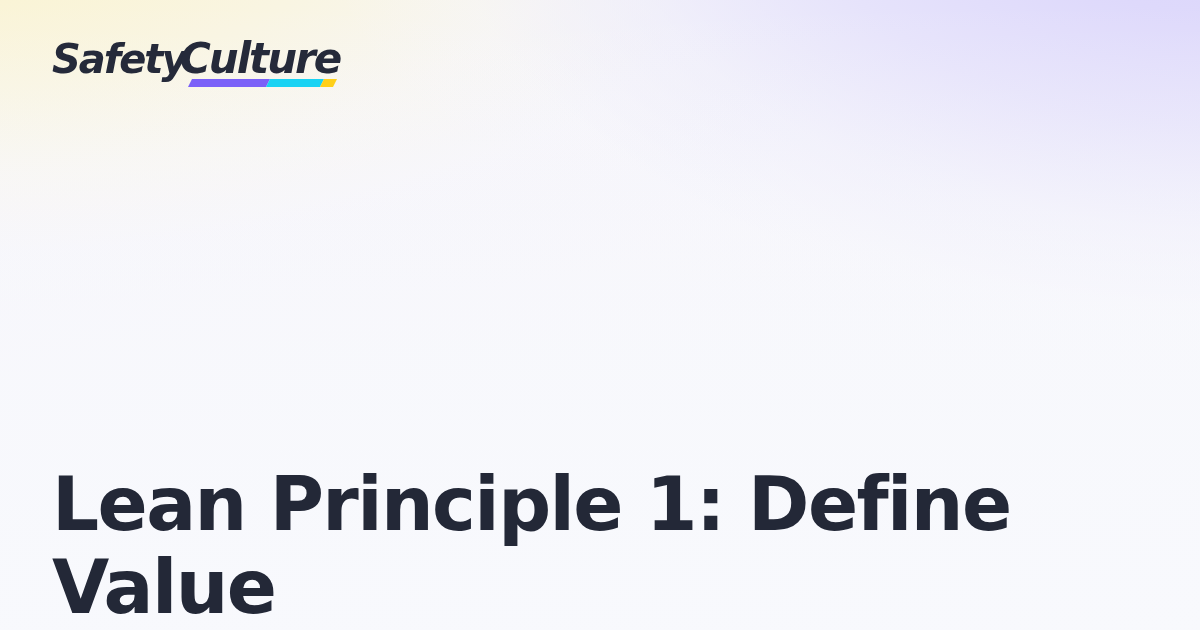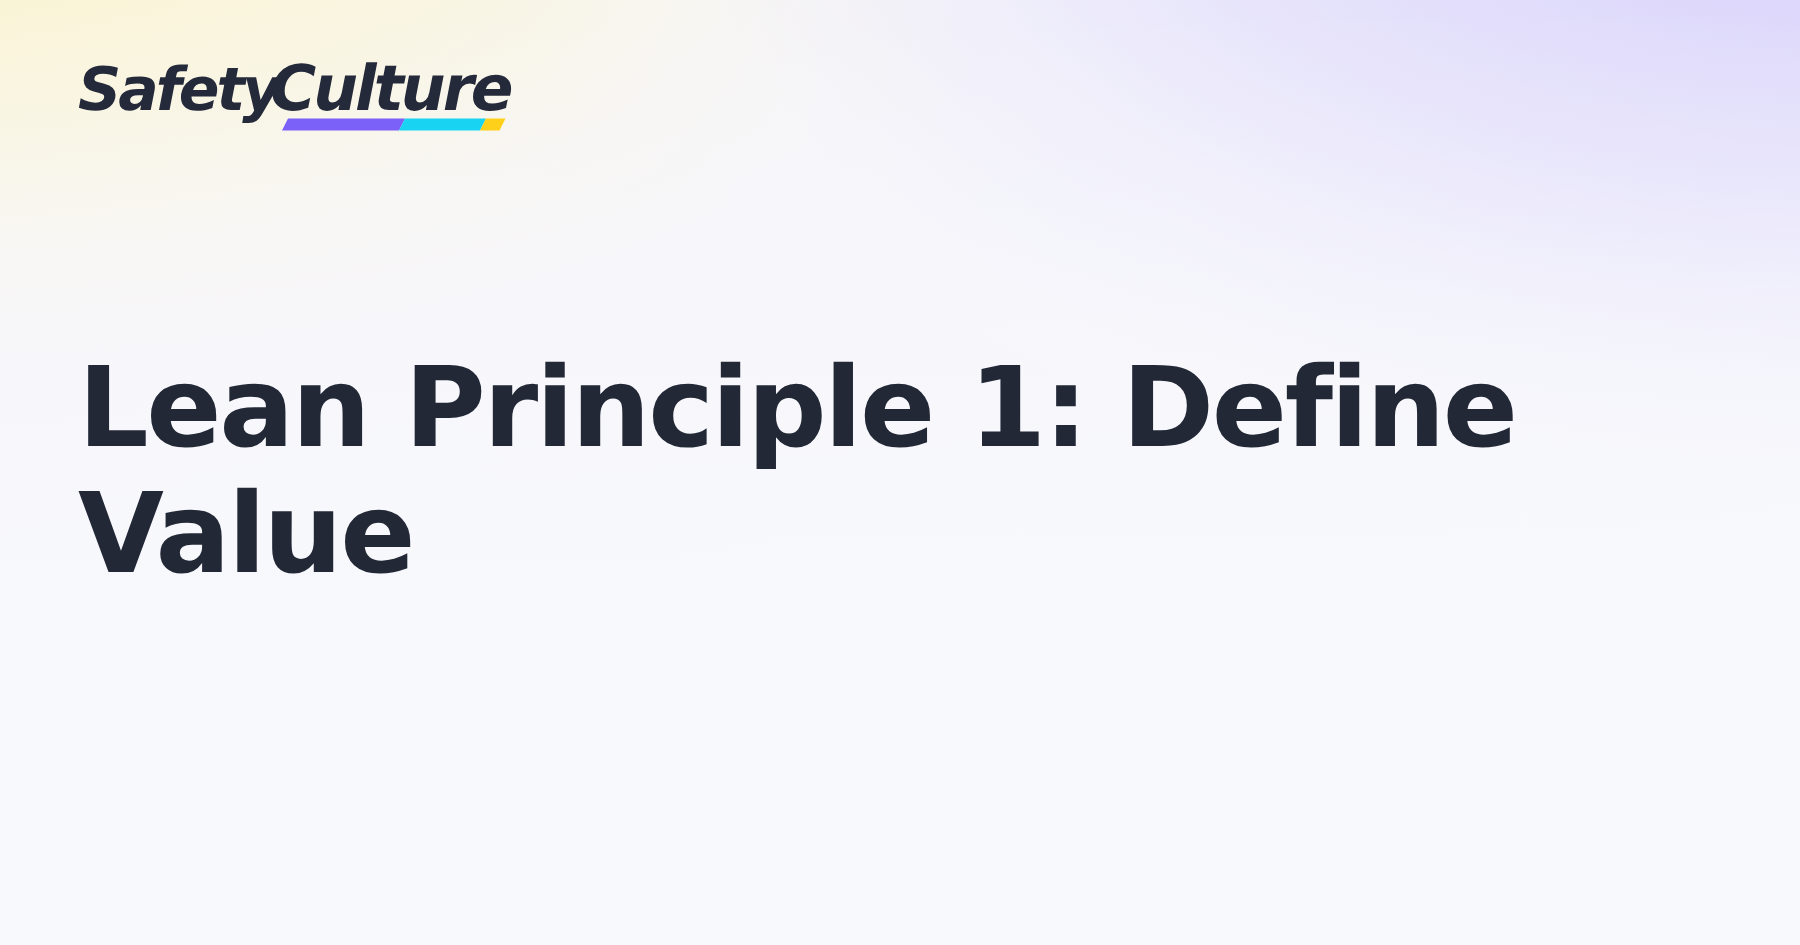--- a/index.html
+++ b/index.html
@@ -111,21 +111,21 @@
   }
 
   
   .title-wrap {
     position: absolute;
     left: 52px;
     right: 52px;
     top: 0;
     height: 630px;
     display: flex;
-    align-items: center;
+    align-items: flex-end;
   }
 
   .title {
     margin: 0;
     font-family: "DejaVu Sans", "Liberation Sans", sans-serif;
     font-weight: bold;
     font-size: 74px;
     line-height: 1.13;
     letter-spacing: -1.6px;
     color: #232837;

